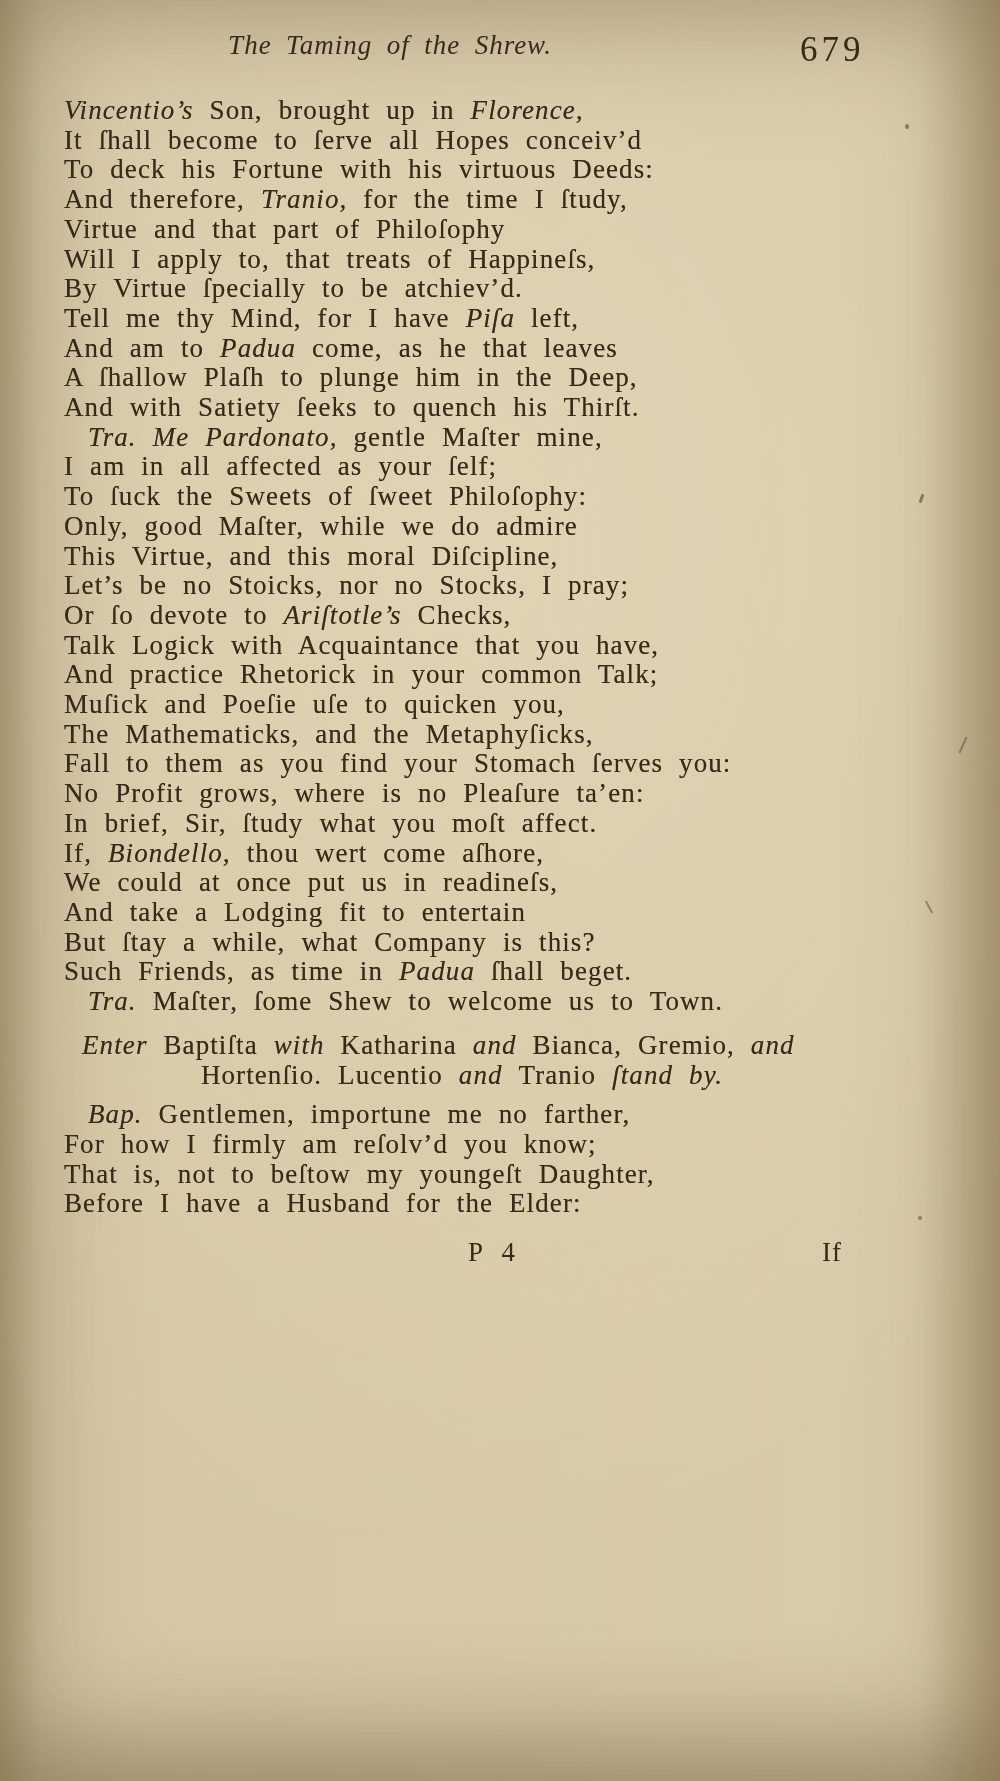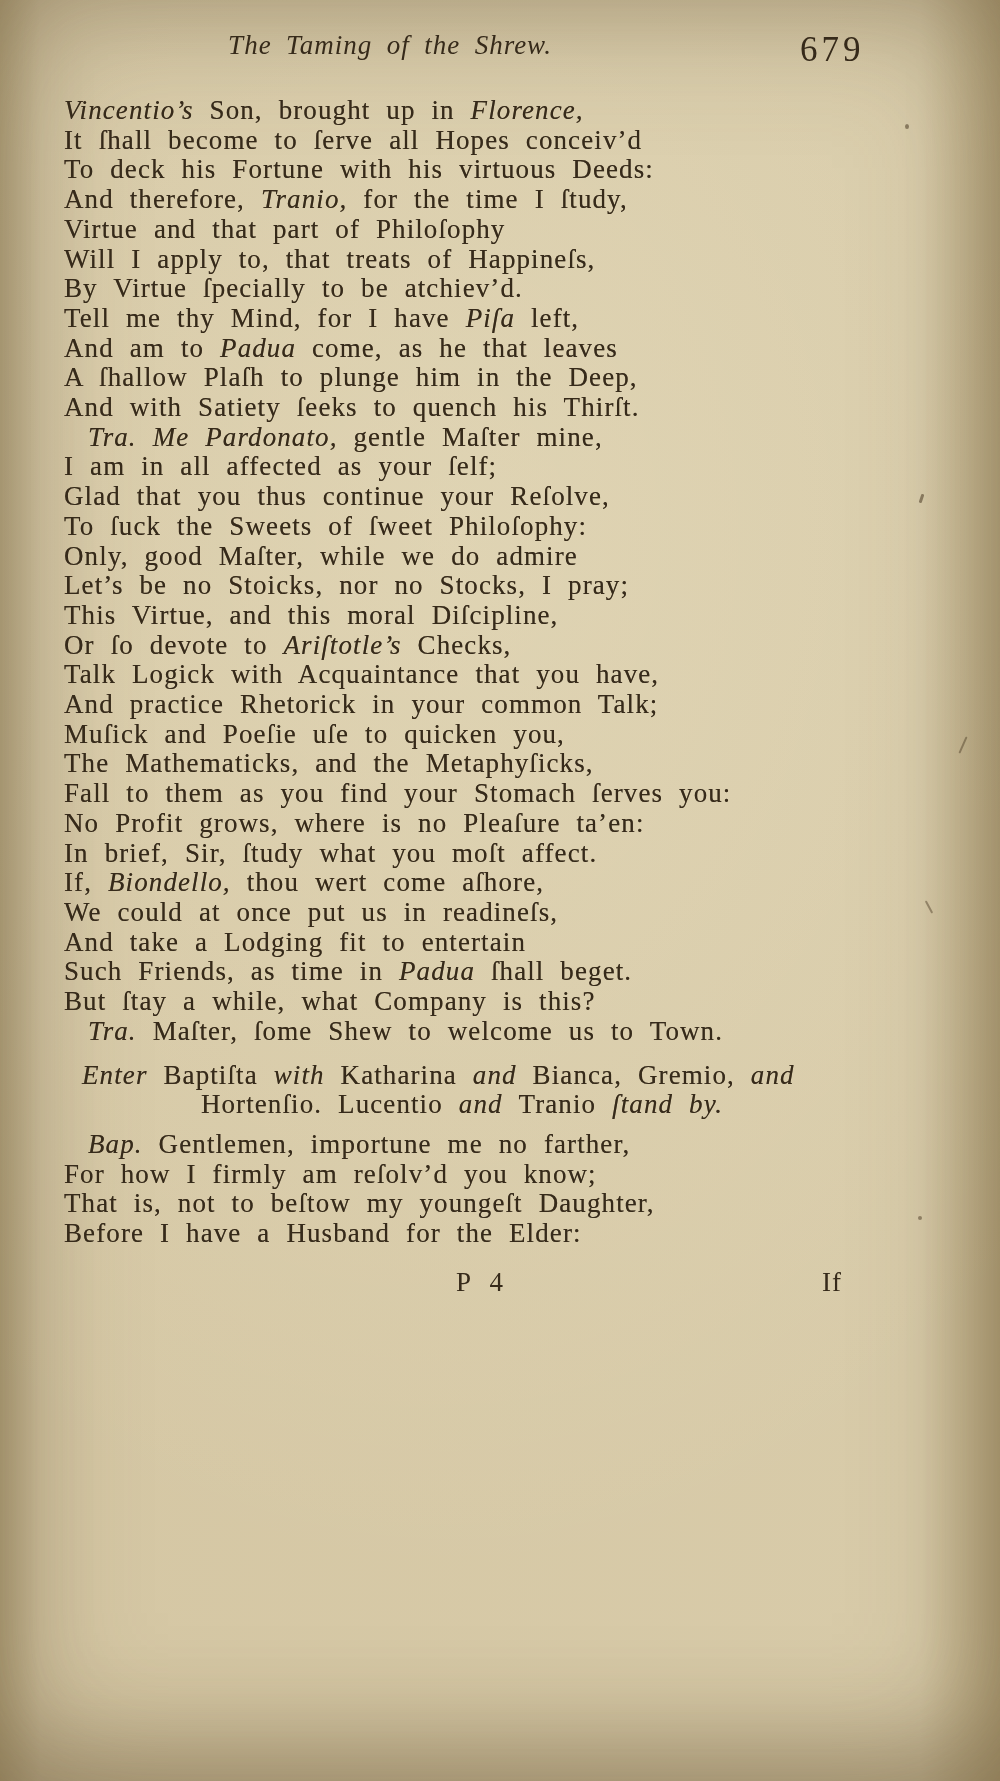--- a/index.html
+++ b/index.html
@@ -28,21 +28,21 @@
   .line{
     font-size:27px;line-height:29.7px;letter-spacing:1.1px;word-spacing:0.30em;
     white-space:pre;text-shadow:0 0 0.5px rgba(54,42,26,0.55);margin-left:20px;
   }
   .line.indent{padding-left:24px;}
   .it{font-style:italic;}
   .stage{margin:14px 0 10px 0;}
   .stage .line.left{padding-left:18px;}
   .stage .line.center{text-align:center;padding-right:40px;}
   .ftr{position:relative;height:40px;margin-top:18px;font-size:27px;letter-spacing:1px;}
-  .sig{position:absolute;left:456px;top:0;word-spacing:0.4em;text-align:right;}
+  .sig{position:absolute;left:468px;top:0;word-spacing:0.4em;text-align:right;}
   .catch{position:absolute;left:822px;top:0;}
   .speck{position:absolute;background:#4a3a24;opacity:0.55;border-radius:1px;}
   .s1{left:905px;top:124px;width:4px;height:5px;border-radius:50%;}
   .s2{left:920px;top:494px;width:3px;height:9px;transform:rotate(18deg);}
   .s3{left:962px;top:736px;width:2px;height:18px;transform:rotate(24deg);opacity:0.45;}
   .s4{left:928px;top:900px;width:2px;height:14px;transform:rotate(-28deg);opacity:0.45;}
   .s5{left:918px;top:1216px;width:4px;height:4px;border-radius:50%;opacity:0.5;}
 </style>
 </head>
 <body>
@@ -61,38 +61,37 @@
         <div class="line"><span>And therefore, </span><span class="it">Tranio,</span><span> for the time I ſtudy,</span></div>
         <div class="line"><span>Virtue and that part of Philoſophy</span></div>
         <div class="line"><span>Will I apply to, that treats of Happineſs,</span></div>
         <div class="line"><span>By Virtue ſpecially to be atchiev’d.</span></div>
         <div class="line"><span>Tell me thy Mind, for I have </span><span class="it">Piſa</span><span> left,</span></div>
         <div class="line"><span>And am to </span><span class="it">Padua</span><span> come, as he that leaves</span></div>
         <div class="line"><span>A ſhallow Plaſh to plunge him in the Deep,</span></div>
         <div class="line"><span>And with Satiety ſeeks to quench his Thirſt.</span></div>
         <div class="line indent"><span class="it">Tra. Me Pardonato,</span><span> gentle Maſter mine,</span></div>
         <div class="line"><span>I am in all affected as your ſelf;</span></div>
-        <div class="line"><span>Glad that you thus continue your Reſolve,</span></div>
         <div class="line"><span>To ſuck the Sweets of ſweet Philoſophy:</span></div>
         <div class="line"><span>Only, good Maſter, while we do admire</span></div>
+        <div class="line"><span>This Virtue, and this moral Diſcipline,</span></div>
         <div class="line"><span>Let’s be no Stoicks, nor no Stocks, I pray;</span></div>
-        <div class="line"><span>This Virtue, and this moral Diſcipline,</span></div>
         <div class="line"><span>Or ſo devote to </span><span class="it">Ariſtotle’s</span><span> Checks,</span></div>
         <div class="line"><span>Talk Logick with Acquaintance that you have,</span></div>
         <div class="line"><span>And practice Rhetorick in your common Talk;</span></div>
         <div class="line"><span>Muſick and Poeſie uſe to quicken you,</span></div>
         <div class="line"><span>The Mathematicks, and the Metaphyſicks,</span></div>
         <div class="line"><span>Fall to them as you find your Stomach ſerves you:</span></div>
         <div class="line"><span>No Profit grows, where is no Pleaſure ta’en:</span></div>
         <div class="line"><span>In brief, Sir, ſtudy what you moſt affect.</span></div>
         <div class="line"><span>If, </span><span class="it">Biondello,</span><span> thou wert come aſhore,</span></div>
         <div class="line"><span>We could at once put us in readineſs,</span></div>
         <div class="line"><span>And take a Lodging fit to entertain</span></div>
+        <div class="line"><span>But ſtay a while, what Company is this?</span></div>
         <div class="line"><span>Such Friends, as time in </span><span class="it">Padua</span><span> ſhall beget.</span></div>
-        <div class="line"><span>But ſtay a while, what Company is this?</span></div>
         <div class="line indent"><span class="it">Tra.</span><span> Maſter, ſome Shew to welcome us to Town.</span></div>
       </div>
     <div id="stage" class="stage">
         <div class="line left"><span class="it">Enter </span><span>Baptiſta </span><span class="it">with </span><span>Katharina </span><span class="it">and </span><span>Bianca, Gremio, </span><span class="it">and</span></div>
         <div class="line center"><span>Hortenſio. Lucentio </span><span class="it">and </span><span>Tranio </span><span class="it">ſtand by.</span></div>
       </div>
     <div id="lines-after">
         <div class="line indent"><span class="it">Bap.</span><span> Gentlemen, importune me no farther,</span></div>
         <div class="line"><span>For how I firmly am reſolv’d you know;</span></div>
         <div class="line"><span>That is, not to beſtow my youngeſt Daughter,</span></div>

